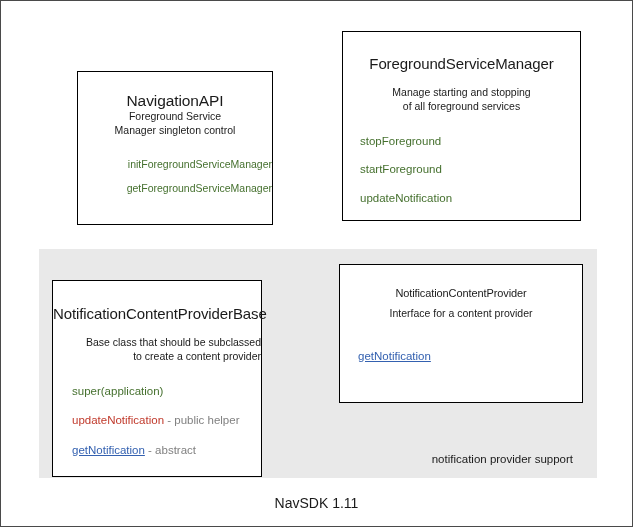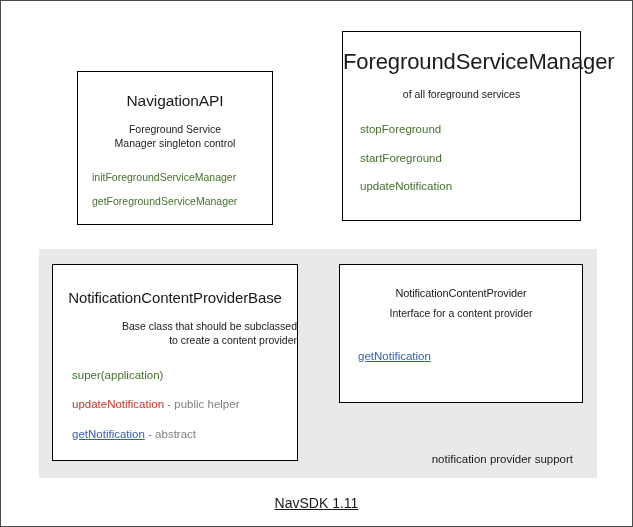--- a/index.html
+++ b/index.html
@@ -81,42 +81,41 @@
 
   
   #footer-version {
     position: absolute;
     left: 0;
     right: 0;
     top: 494px;
     text-align: center;
     font-size: 14px;
     color: #1a1a1a;
-    text-decoration: underline;
   }
 
   
   #box-navigation-api {
     left: 76px;  top: 70px;  width: 196px; height: 154px;
   }
   #box-navigation-api .class-title { margin-top: 20px; }
-  #box-navigation-api .class-desc  { margin-top: 13px; }
-  #box-navigation-api .members     { margin: 20px 0 0 14px; }
+  #box-navigation-api .class-desc  { }
+  #box-navigation-api .members     { margin: 20px 0 0 8px; text-align: right; }
   #box-navigation-api .member      { margin-bottom: 11px; }
 
   #box-fg-service-manager {
     left: 341px; top: 30px;  width: 239px; height: 190px;
   }
-  #box-fg-service-manager .class-title { margin-top: 17px; font-size: 22px; }
+  #box-fg-service-manager .class-title { margin-top: 23px; font-size: 15px; }
   #box-fg-service-manager .class-desc  { margin-top: 14px; }
   #box-fg-service-manager .members     { margin: 20px 0 0 17px; }
   #box-fg-service-manager .member      { margin-bottom: 14px; font-size: 11.5px; }
 
   #box-provider-base {
-    left: 51px;  top: 263px; width: 246px; height: 197px;
+    left: 51px;  top: 279px; width: 210px; height: 197px;
   }
   #box-provider-base .class-title { margin-top: 24px; font-size: 15px; }
   #box-provider-base .class-desc  { margin-top: 14px; text-align: right; }
   #box-provider-base .members     { margin: 20px 13px 0 19px; }
   #box-provider-base .member      { margin-bottom: 15px; font-size: 11.5px; }
 
   #box-provider-interface {
     left: 338px; top: 263px; width: 244px; height: 139px;
   }
   #box-provider-interface .class-title { margin-top: 22px; font-size: 11px; }
@@ -141,20 +140,21 @@
       </div>
       <div class="member">
         <span class="m-green">getForegroundServiceManager</span><span class="m-note"></span>
       </div>
     </div>
   </div>
 
   <div class="class-box" id="box-fg-service-manager">
     <div class="class-title">ForegroundServiceManager</div>
     <div class="class-desc">
+      <div>Manage starting and stopping</div>
       <div>of all foreground services</div>
     </div>
     <div class="members">
       <div class="member">
         <span class="m-green">stopForeground</span><span class="m-note"></span>
       </div>
       <div class="member">
         <span class="m-green">startForeground</span><span class="m-note"></span>
       </div>
       <div class="member">

